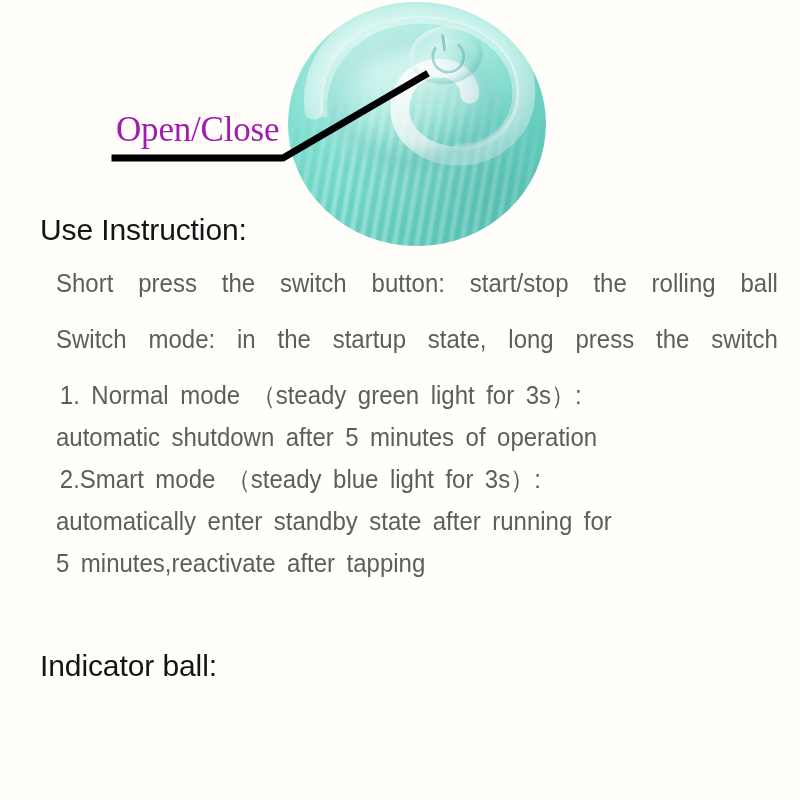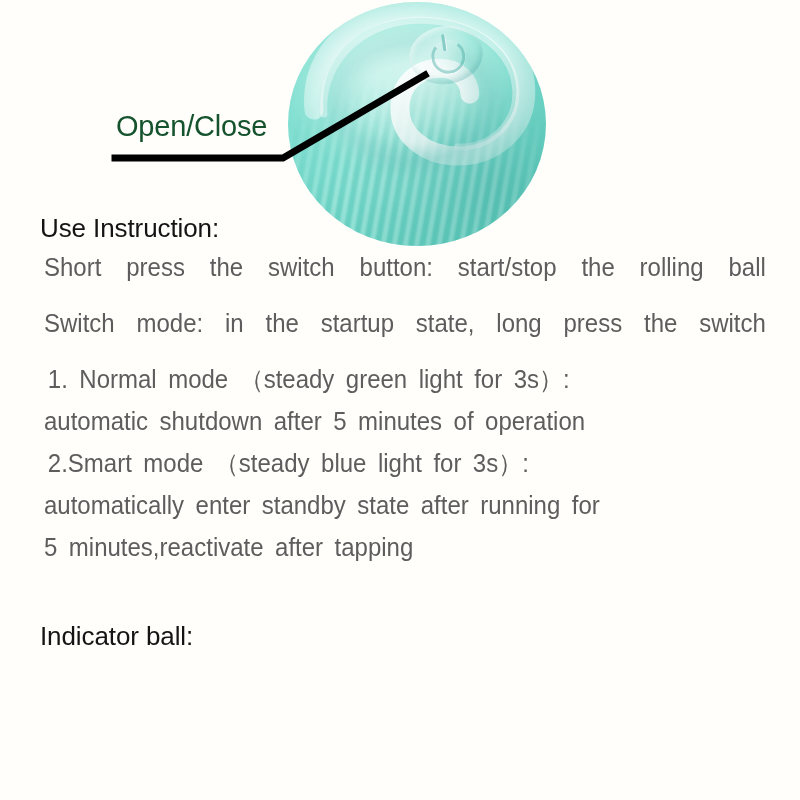--- a/index.html
+++ b/index.html
@@ -142,46 +142,47 @@
     top: 0;
     width: 800px;
     height: 260px;
     pointer-events: none;
   }
 
   .callout-label {
     position: absolute;
     left: 116px;
     top: 112px;
-    font-size: 29px;
+    font-size: 35px;
     line-height: 1;
-    color: #14532d;
+    color: #a21caf;
     letter-spacing: -0.2px;
     white-space: nowrap;
+    font-family: Liberation Serif, serif;
   }
 
   
   .content {
     position: absolute;
     left: 40px;
     top: 214px;
     width: 724px;
   }
 
   .section-heading {
-    font-size: 26px;
+    font-size: 30px;
     line-height: 1.08;
     color: #141414;
     letter-spacing: -0.1px;
     margin: 0 0 2px 0;
     font-weight: 400;
   }
 
   .lines {
-    margin: 4px;
+    margin: 16px;
     padding: 0;
     list-style: none;
   }
 
   .line {
     font-size: 25px;
     line-height: 42px;
     color: #5d5d5d;
     font-stretch: condensed;
     transform: scaleX(0.96);

